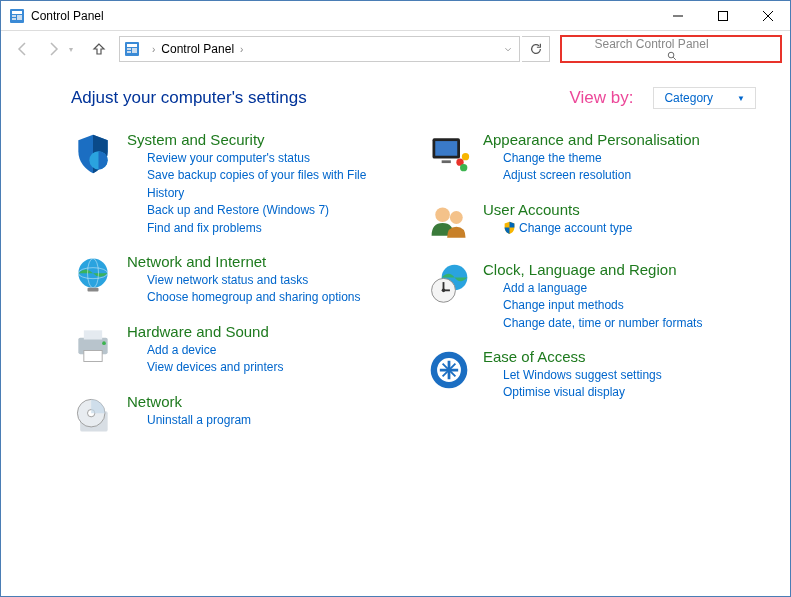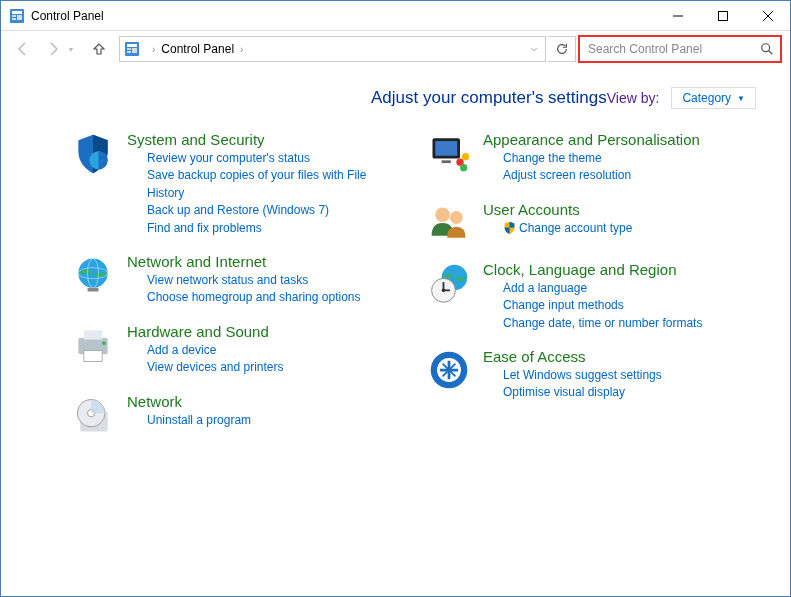--- a/index.html
+++ b/index.html
@@ -13,29 +13,29 @@
     .nav-arrow { width: 28px; height: 28px; display: flex; align-items: center; justify-content: center; color: #bbb; border-radius: 2px; }
     .nav-dropdown { width: 14px; color: #bbb; font-size: 8px; }
     .nav-up { width: 28px; height: 28px; display: flex; align-items: center; justify-content: center; color: #555; }
     .addressbar { flex: 1; height: 26px; border: 1px solid #ccc; display: flex; align-items: center; padding: 0 4px; margin-left: 4px; }
     .addr-icon { width: 16px; height: 16px; margin-right: 6px; }
     .addr-text { font-size: 12px; color: #000; }
     .addr-chevron { color: #888; margin: 0 6px; font-size: 10px; }
     .addr-spacer { flex: 1; }
     .addr-drop { color: #555; font-size: 8px; padding: 0 4px; }
     .refresh-btn { width: 28px; height: 26px; border: 1px solid #ccc; border-left: none; display: flex; align-items: center; justify-content: center; }
-    .searchbox { width: 204px; height: 28px; border: 2px solid #e8332a; margin-left: 0; display: flex; align-items: center; padding: 0 6px 0 8px; }
+    .searchbox { width: 222px; height: 28px; border: 2px solid #e8332a; margin-left: 8px; display: flex; align-items: center; padding: 0 6px 0 8px; flex-direction: column; }
     .searchbox input { border: none; outline: none; flex: 1; font-size: 12px; color: #666; font-family: inherit; background: transparent; }
     .searchbox input::placeholder { color: #888; }
     .searchbox .sicon { color: #555; }
     .content { padding: 20px 34px 0 70px; }
-    .headrow { display: flex; align-items: center; margin-bottom: 22px; text-align: right; }
+    .headrow { display: flex; align-items: center; margin-bottom: 22px; }
     .headrow h1 { font-size: 17px; font-weight: normal; color: #003399; flex: 1; }
-    .viewby-label { font-size: 14px; color: #4c1d95; margin-right: 12px; }
-    .viewby-select { border: 1px solid #ddd; padding: 3px 10px; font-size: 12px; color: #0066cc; cursor: pointer; display: flex; align-items: center; gap: 6px; }
+    .viewby-label { font-size: 17px; color: #ec4899; margin-right: 20px; }
+    .viewby-select { border: 1px solid #ddd; padding: 3px 10px; font-size: 12px; color: #0066cc; cursor: pointer; display: flex; align-items: center; gap: 24px; }
     .columns { display: flex; gap: 27px; }
     .col { flex: 1; }
     .category { display: flex; margin-bottom: 16px; }
     .cat-icon { width: 44px; height: 44px; margin-right: 12px; flex-shrink: 0; }
     .cat-body { flex: 1; }
     .cat-title { font-size: 15px; color: #1e7a1e; cursor: pointer; margin-bottom: 2px; }
     .cat-link { font-size: 12px; color: #0066cc; cursor: pointer; display: block; line-height: 1.45; margin-left: 20px; }
     .shield-inline { display: inline-block; width: 13px; height: 13px; vertical-align: -2px; margin-right: 3px; }
   </style>
 </head>

